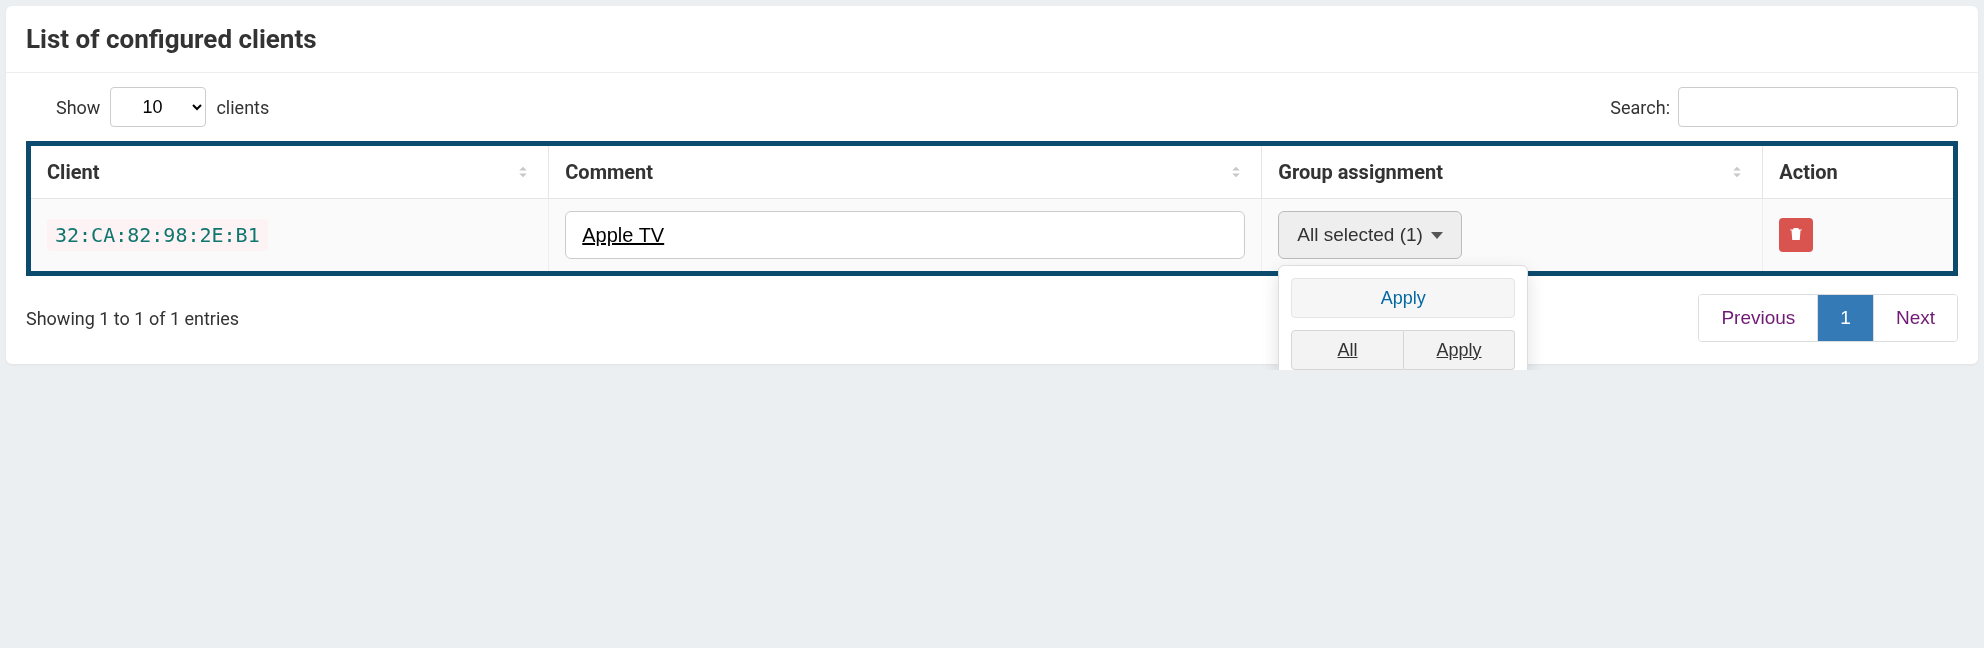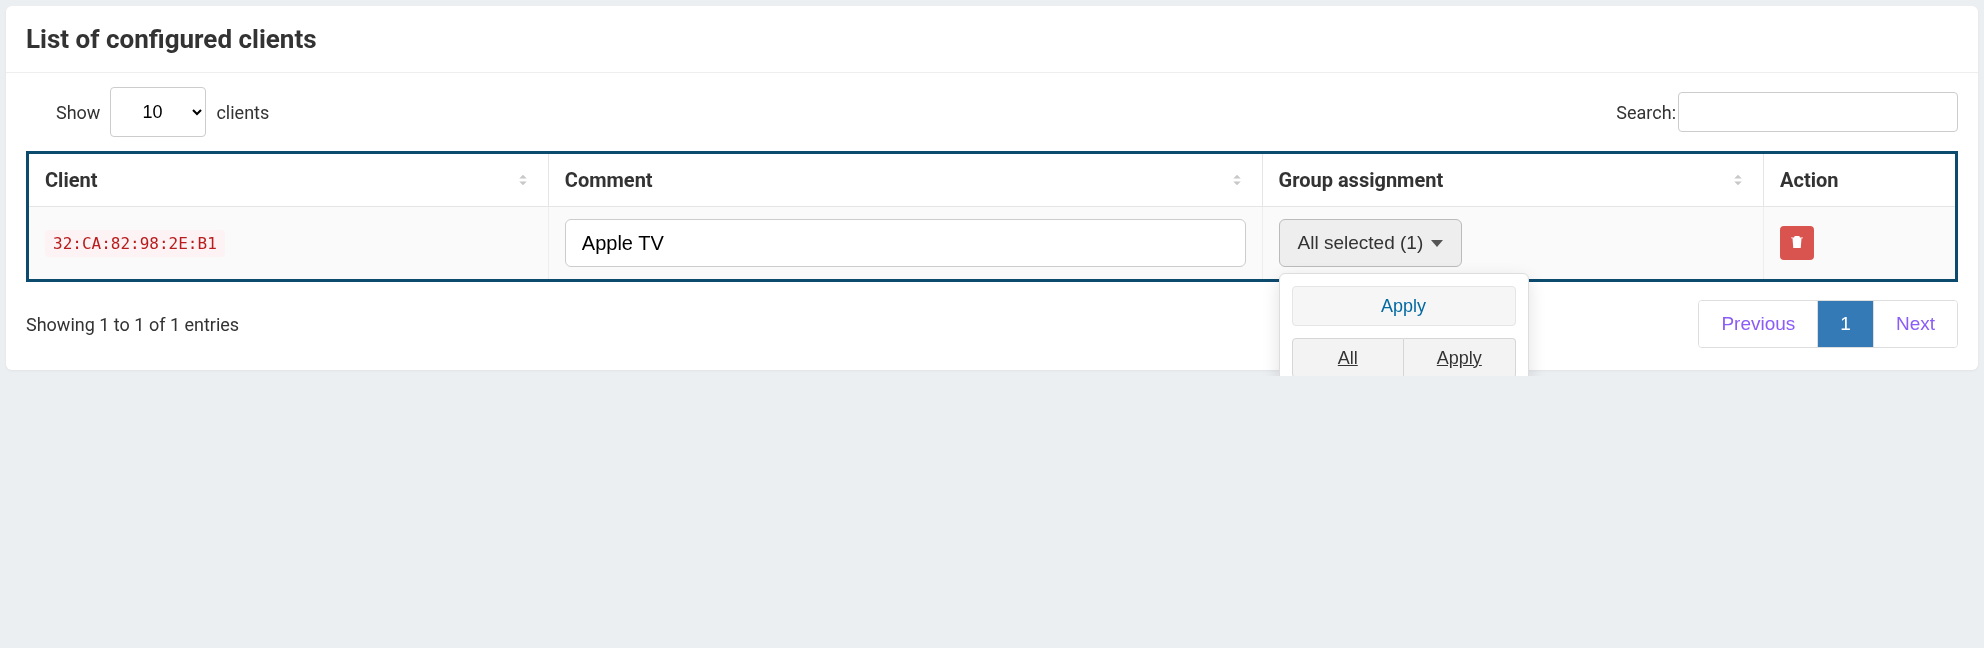--- a/index.html
+++ b/index.html
@@ -32,42 +32,42 @@
   }
   .topbar {
     display: flex;
     justify-content: space-between;
     align-items: center;
     margin-bottom: 14px;
     margin-left: 30px;
   }
   .show-entries { display:flex; align-items:center; gap:10px; }
   select.entries {
-    height: 50px;
+    height: 40px;
     padding: 4px 8px;
     border: 1px solid #ccc;
     border-radius: 4px;
     font-size: 18px;
     min-width: 96px;
     text-align: center;
     background: #fff;
   }
-  .search-wrap { display:flex; align-items:center; gap:2px; }
+  .search-wrap { display:flex; align-items:center; gap:8px; }
   input.search-input {
     height: 40px;
     width: 280px;
     border: 1px solid #ccc;
     border-radius: 4px;
     padding: 4px 10px;
     font-size: 18px;
   }
   table.data {
     width: 100%;
     border-collapse: collapse;
-    border: 3px solid #0c4a6e;
+    border: 5px solid #0c4a6e;
   }
   table.data th {
     text-align: left;
     font-weight: 700;
     font-size: 20px;
     padding: 14px 16px;
     border-bottom: 1px solid #e5e5e5;
     border-right: 1px solid #e5e5e5;
     background: #fff;
     color: #333;
@@ -85,35 +85,36 @@
   table.data td {
     padding: 12px 16px;
     border-bottom: 1px solid #eee;
     border-right: 1px solid #eee;
     background: #fafafa;
     vertical-align: middle;
   }
   table.data td:last-child { border-right: none; }
   .client-mac {
     font-family: ui-monospace, SFMono-Regular, Menlo, Monaco, Consolas, monospace;
-    color: #b91c1c;
+    color: #0f766e;
     background: #fdf3f5;
     padding: 4px 8px;
     border-radius: 4px;
-    font-size: 16px;
+    font-size: 20px;
     display: inline-block;
   }
   input.comment-input {
     width: 100%;
     height: 48px;
     border: 1px solid #ccc;
     border-radius: 6px;
     padding: 6px 16px;
     font-size: 20px;
     background: #fff;
+    text-decoration: underline;
   }
   .group-select {
     position: relative;
     display: inline-block;
   }
   .group-btn {
     height: 48px;
     border: 1px solid #bbb;
     border-radius: 6px;
     background: #eee;
@@ -193,21 +194,21 @@
     justify-content:space-between;
     align-items:center;
     margin-top: 18px;
   }
   .pager { display:flex; border:1px solid #ddd; border-radius:4px; overflow:hidden; }
   .pager button {
     border:none;
     background:#fff;
     padding: 12px 22px;
     font-size: 19px;
-    color:#8b5cf6;
+    color:#701a75;
     cursor:pointer;
     border-right:1px solid #ddd;
   }
   .pager button:last-child { border-right:none; }
   .pager .active {
     background:#337ab7;
     color:#fff;
   }
   .col-client  { width: 27%; }
   .col-comment { width: 37%; }

